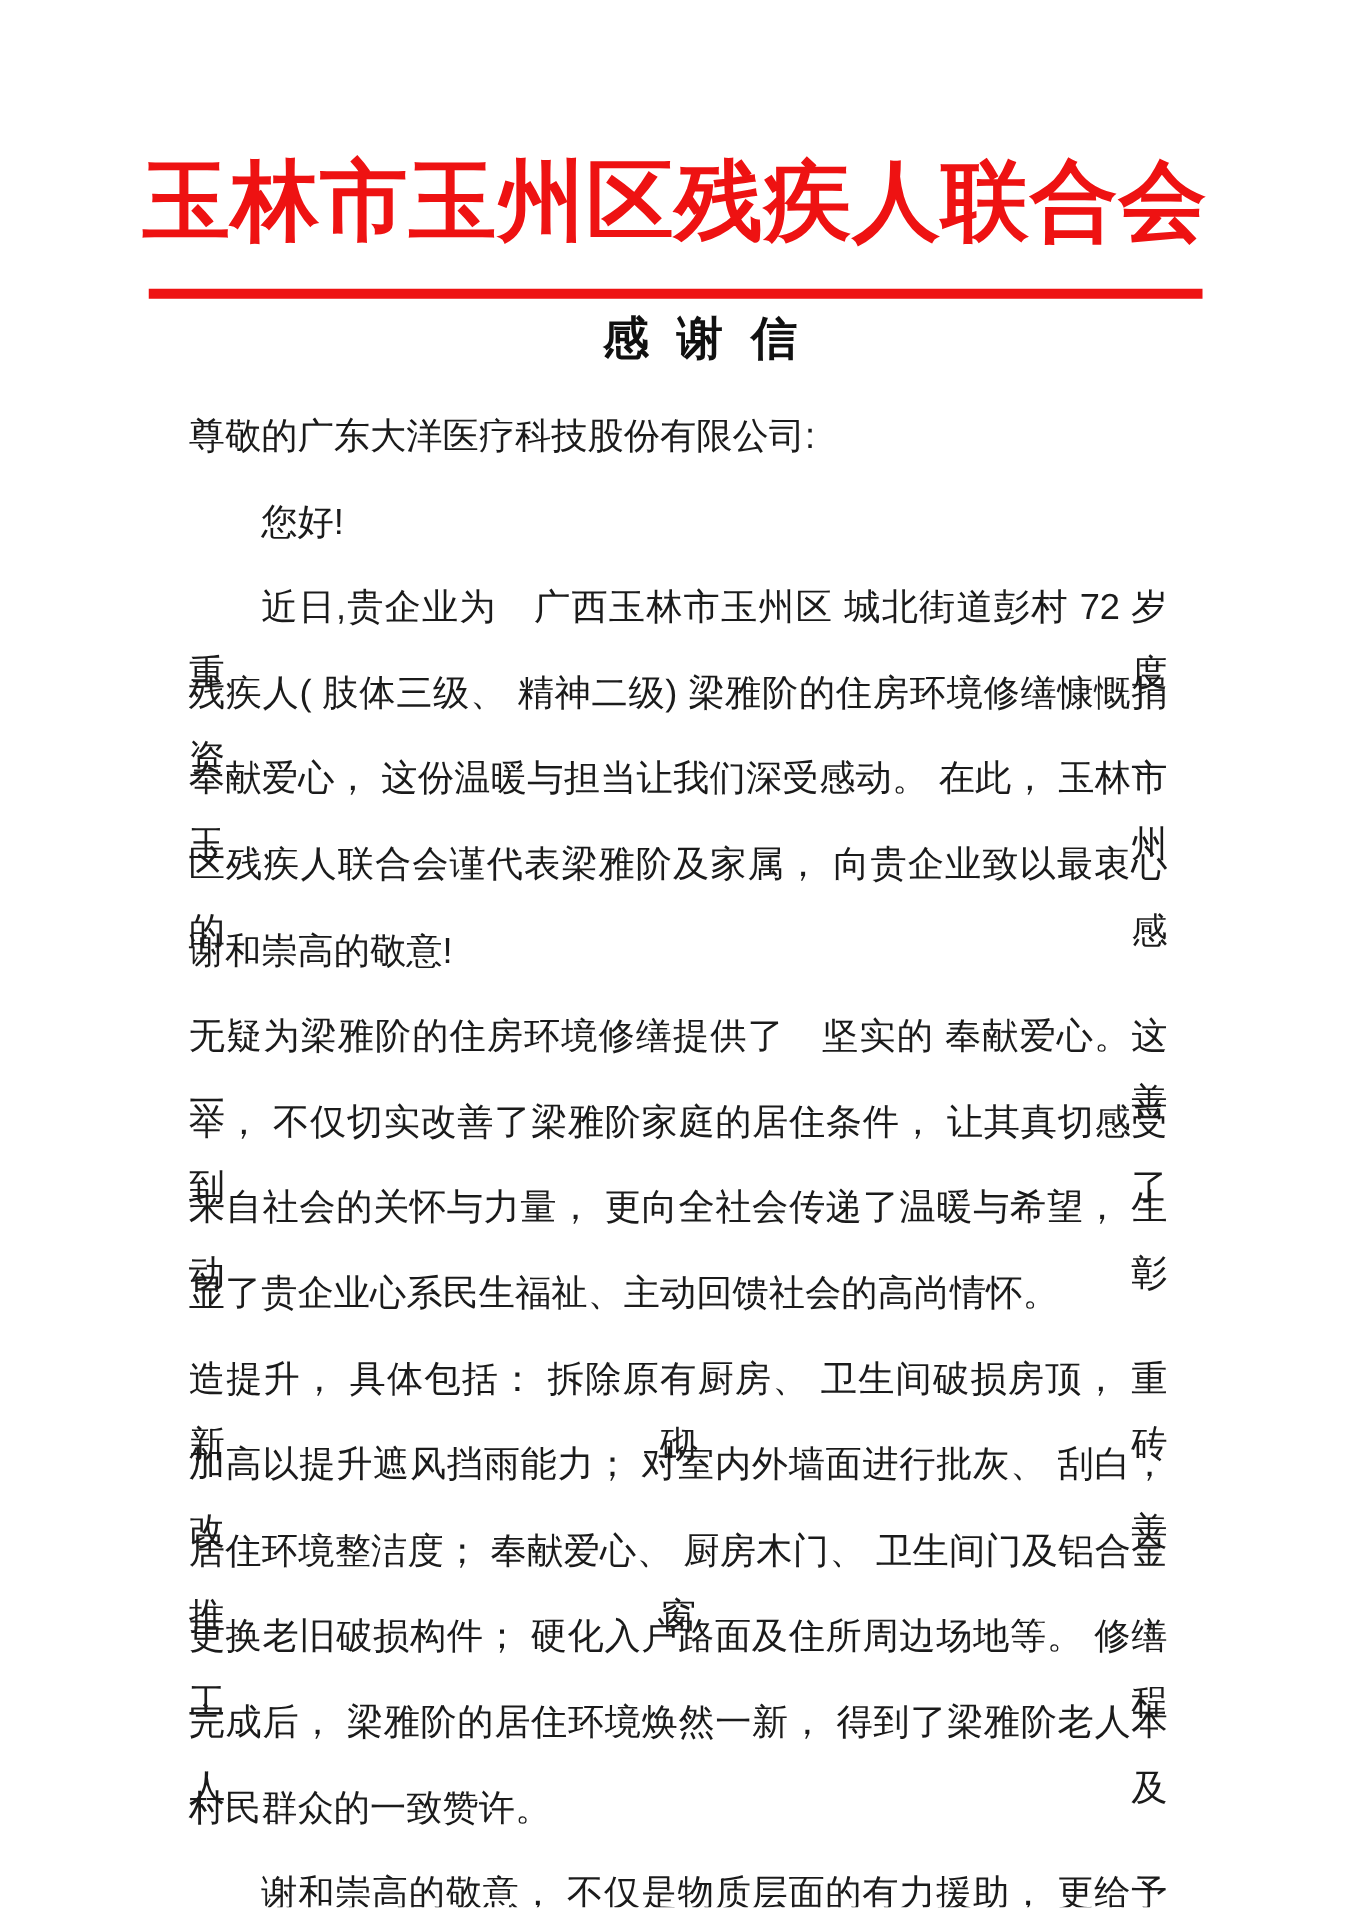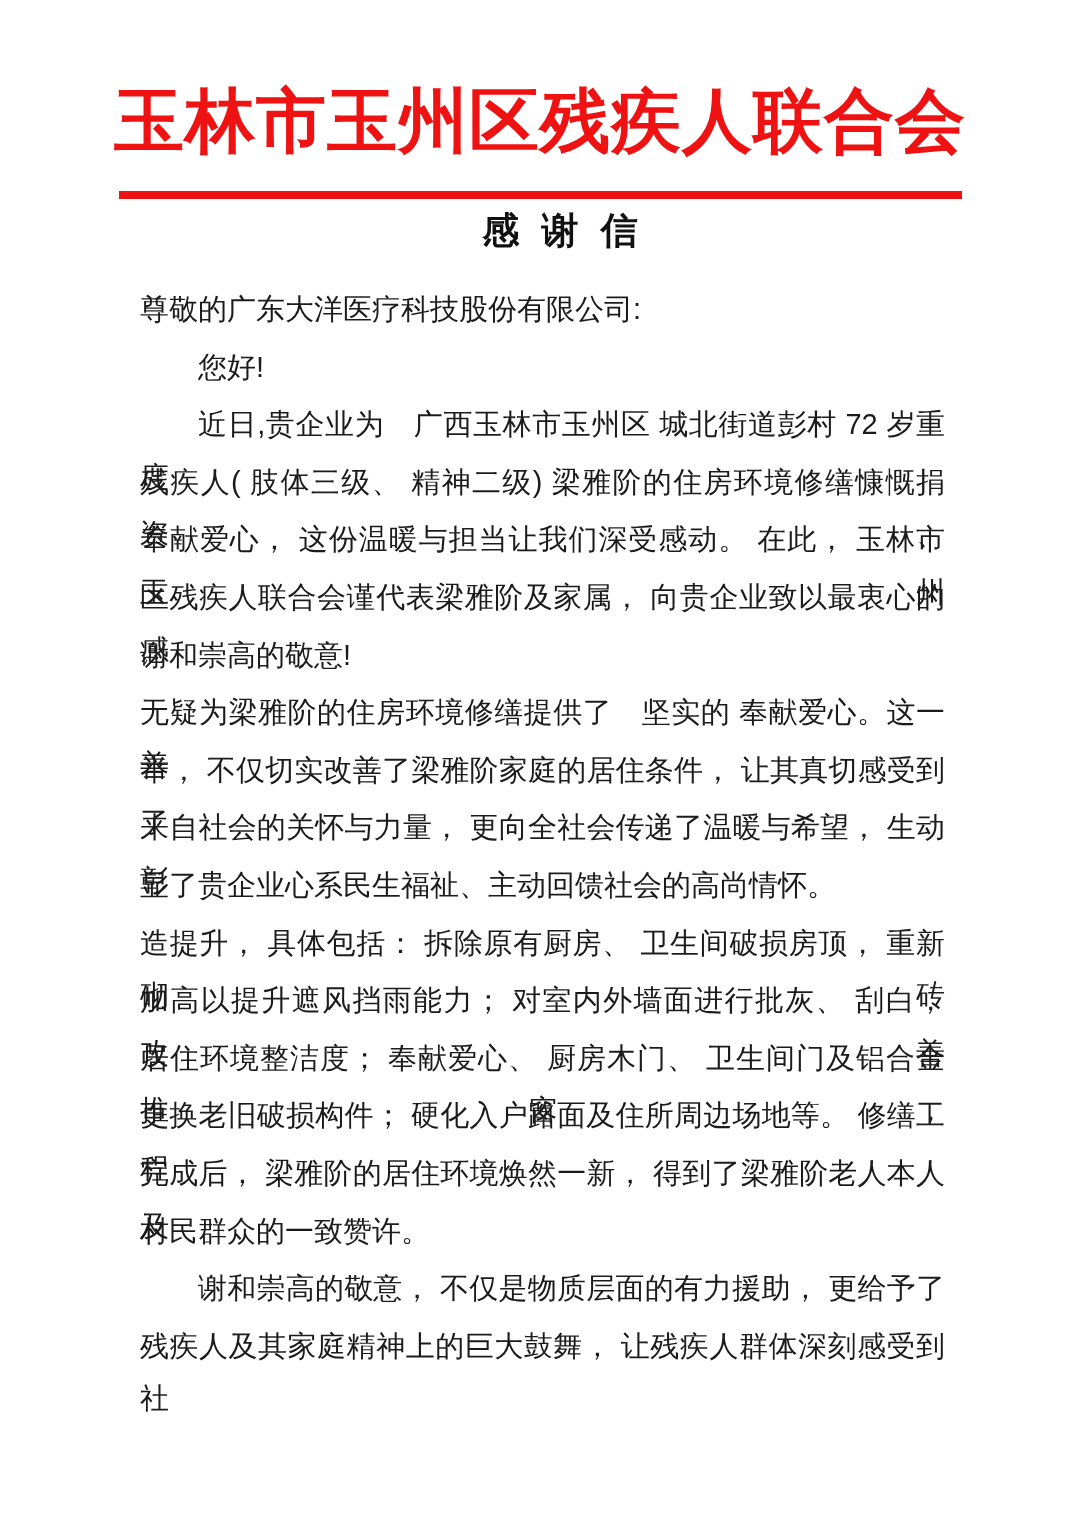--- a/index.html
+++ b/index.html
@@ -11,21 +11,21 @@
     position: relative;
     width: 1080px;
     height: 1526px;
     margin: 0 auto;
     background: #ffffff;
     overflow: hidden;
     font-family: "Liberation Sans", "DejaVu Sans", sans-serif;
     color: #1b1b1b;
   }
   .org-title {
-    margin: 78px 60px 0 60px;
+    margin: 118px 60px 0 60px;
     font-size: 70px;
     line-height: 86px;
     font-weight: 800;
     text-align: center;
     color: var(--accent, #ee1212);
     letter-spacing: 1px;
     white-space: nowrap;
   }
   .divider {
     width: 843px;
@@ -41,21 +41,21 @@
     text-align: center;
     color: #111111;
     letter-spacing: 6px;
     padding-left: 46px;
   }
   .body {
     margin: 28px 130px 0 135px;
     font-size: 29px;
   }
   .line {
-    margin: 5px;
+    margin: 16px;
     padding: 0;
     line-height: 52.6px;
     height: 52.6px;
     text-align: left;
     white-space: normal;
     color: #1b1b1b;
   }
   .indent {
     text-indent: 2em;
   }

